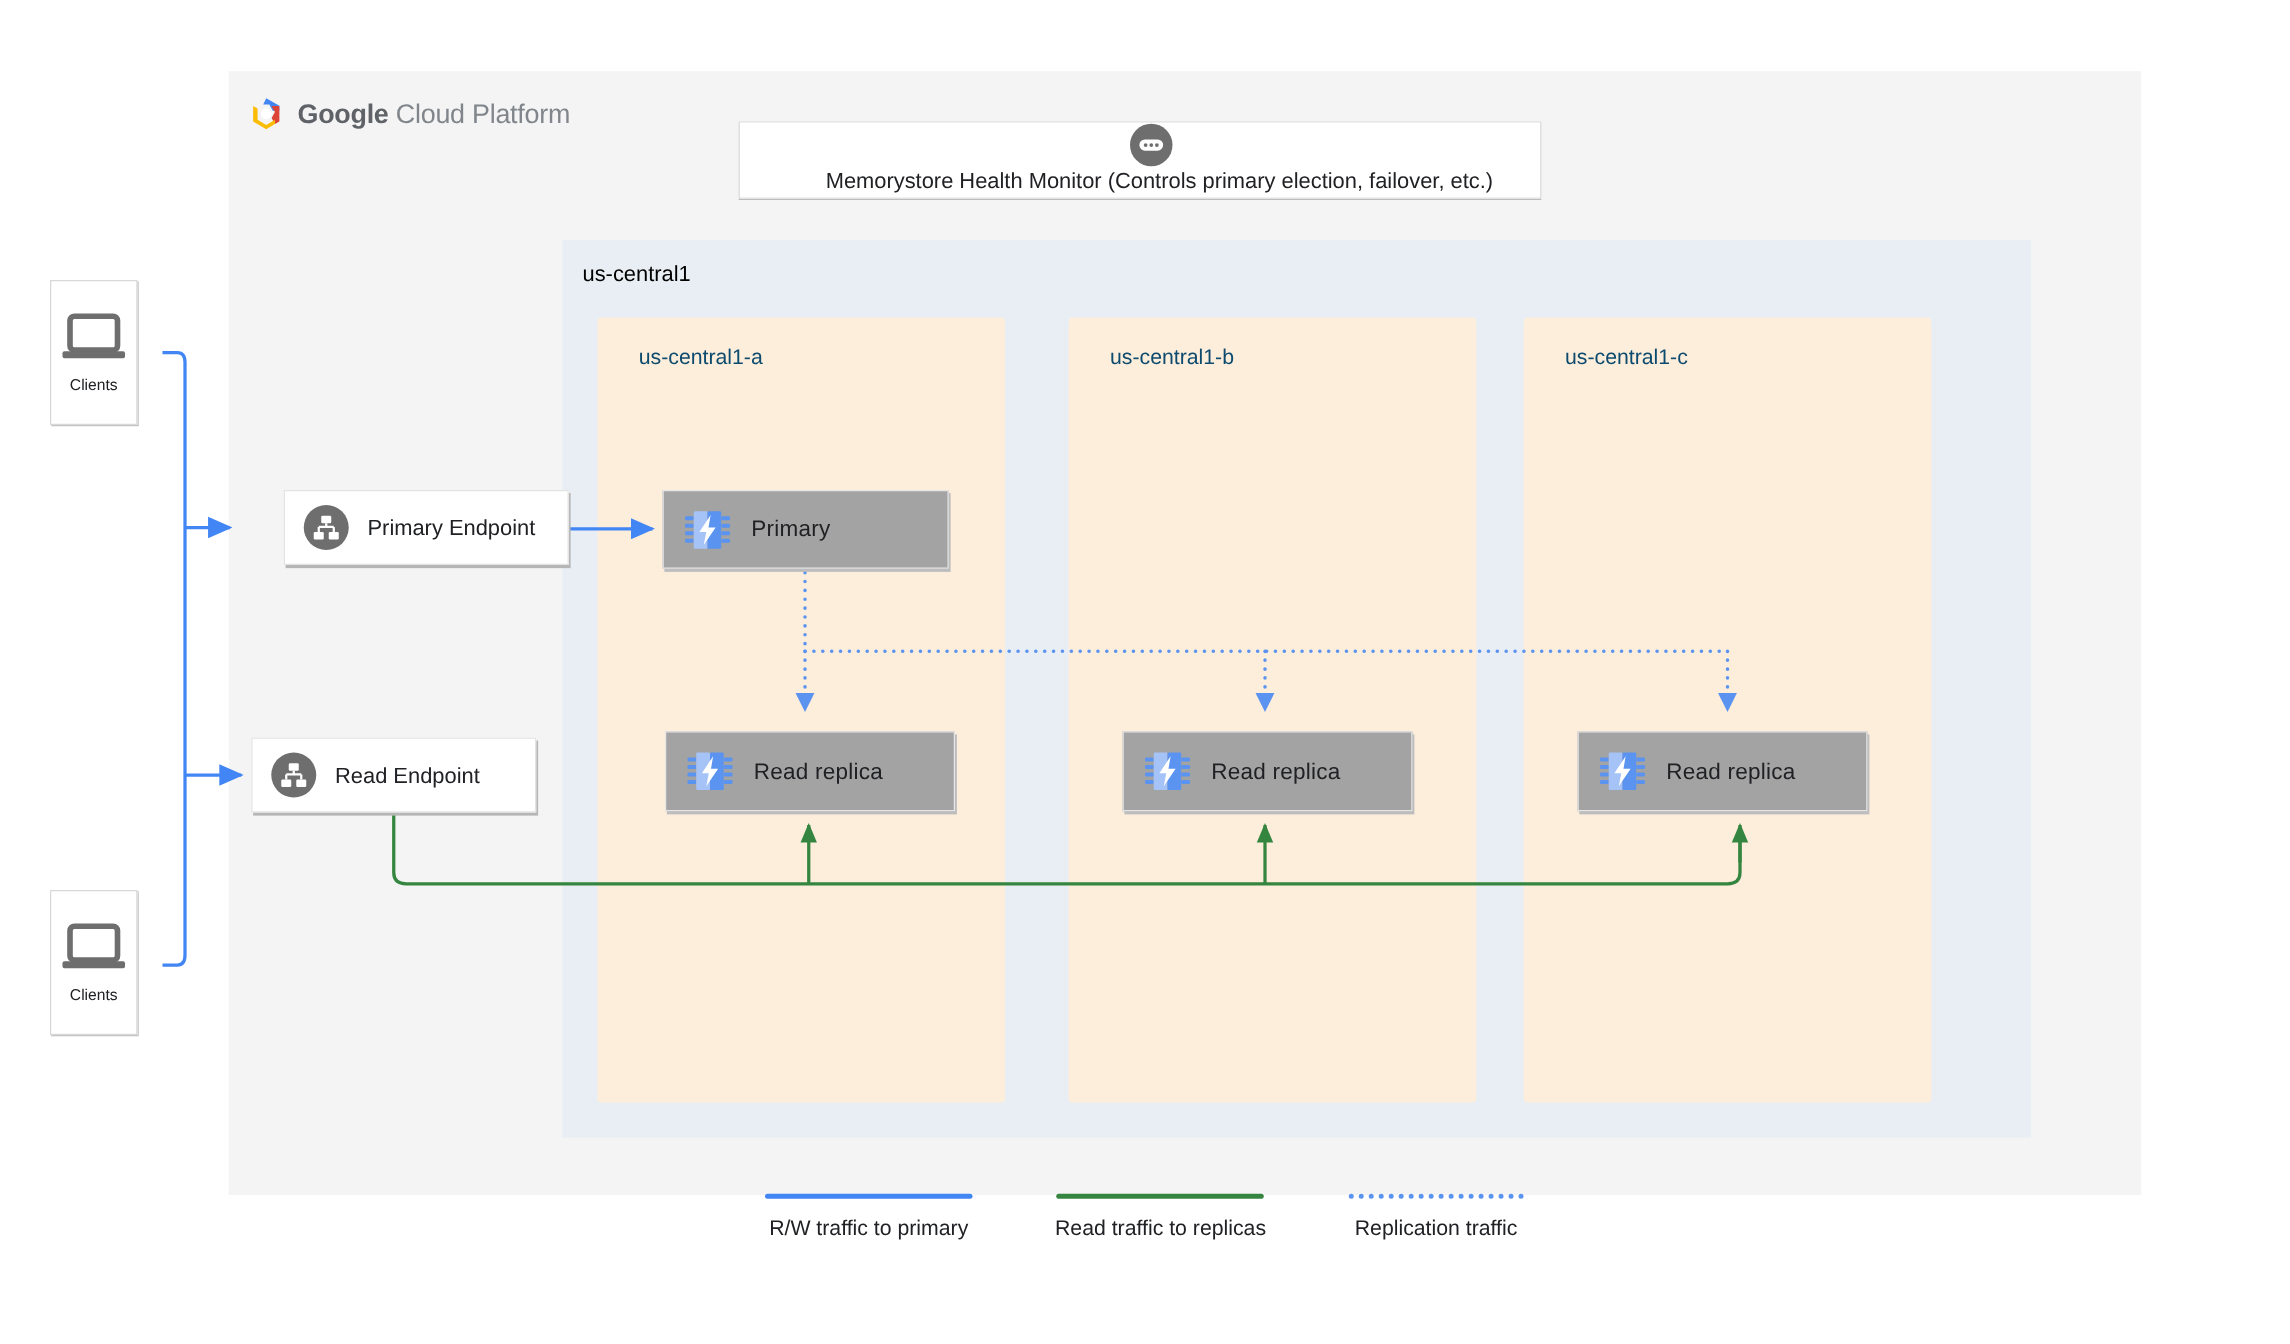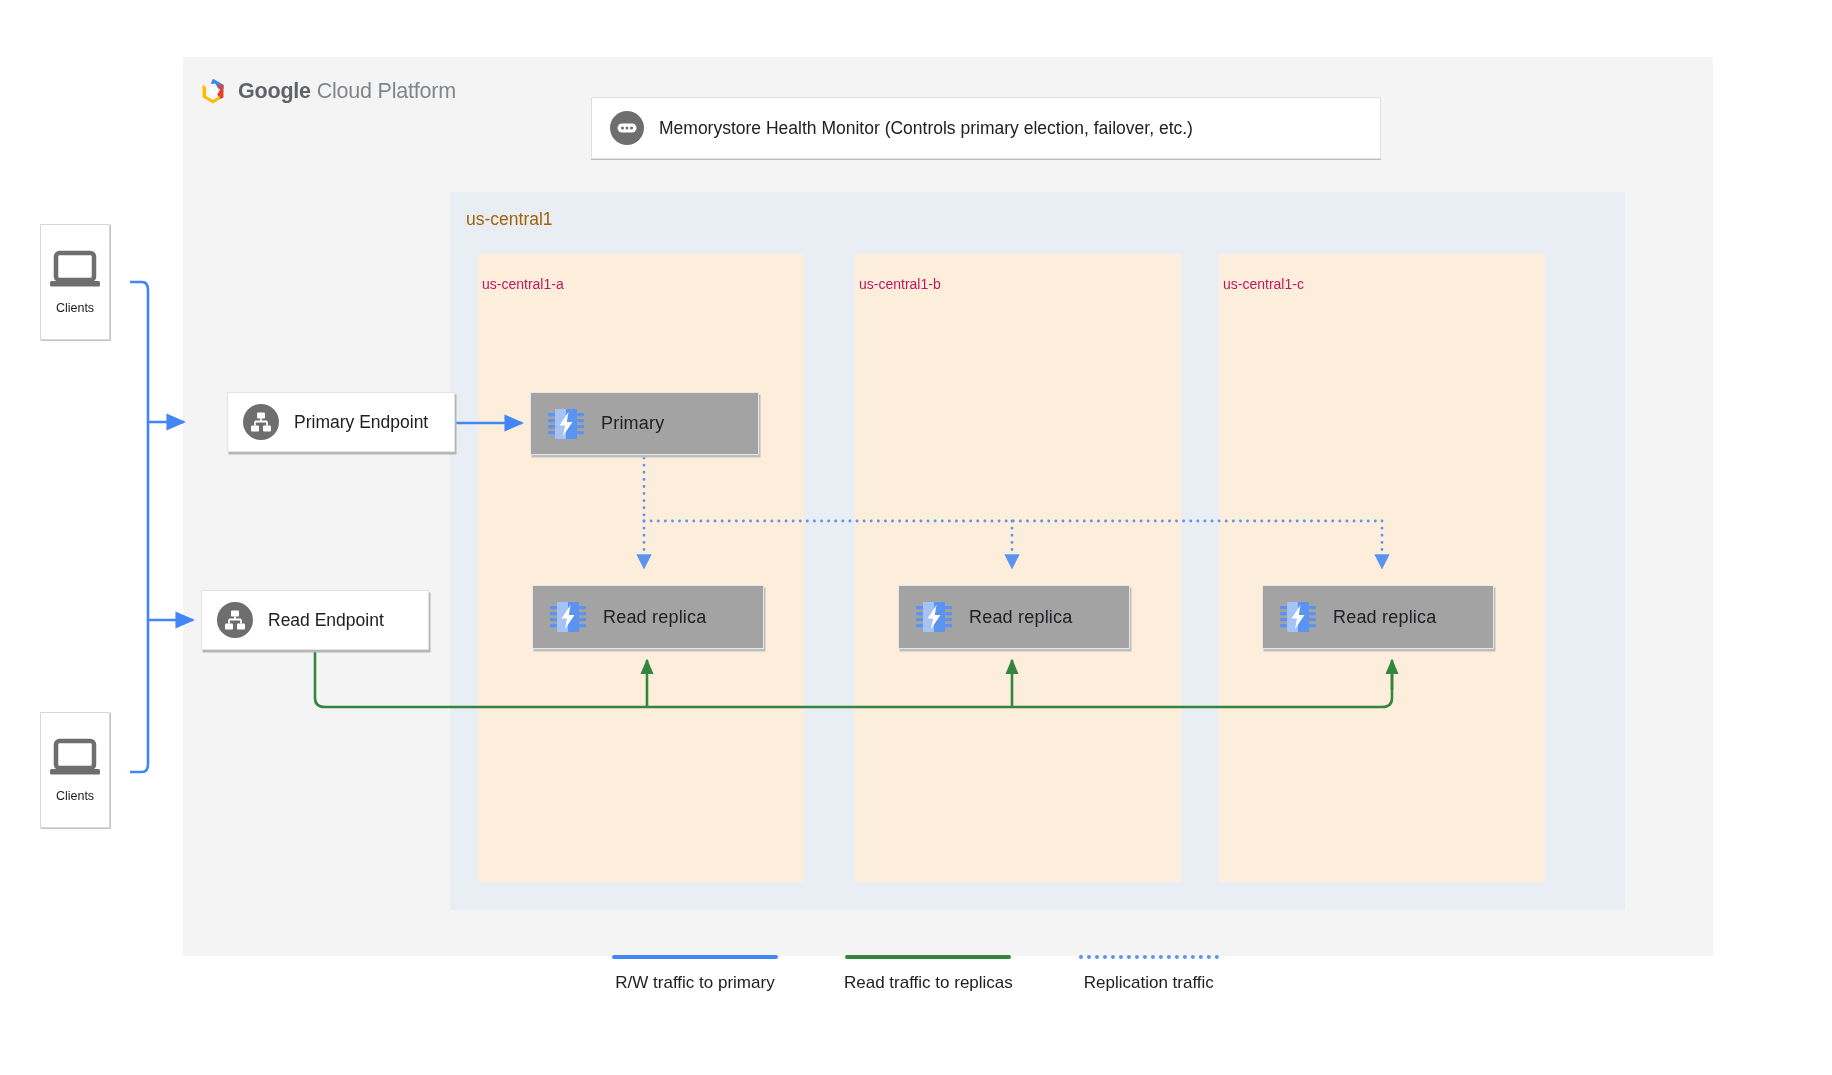--- a/index.html
+++ b/index.html
@@ -41,29 +41,30 @@
     white-space: nowrap;
   }
   .gcp-wordmark .w-bold { color: #5f6368; font-weight: bold; }
   .gcp-wordmark .w-light { color: #80868b; font-weight: normal; }
 
   
   .health-box {
     position: absolute;
     left: 591px;
     top: 97px;
-    width: 790px;
+    width: 642px;
     height: 62px;
     background: #ffffff;
     border: 1px solid #e0e0e0;
     box-shadow: 0 1px 0 #bdbdbd;
     display: flex;
     align-items: center;
     padding-left: 17px;
     box-sizing: border-box;
+    flex-direction: column;
   }
   .health-label {
     font-size: 17.5px;
     color: #202124;
     margin-left: 14px;
     white-space: nowrap;
   }
 
   
   .region-panel {
@@ -72,41 +73,41 @@
     top: 192px;
     width: 1175px;
     height: 718px;
     background: #e8eef3;
   }
   .region-label {
     position: absolute;
     left: 466px;
     top: 209px;
     font-size: 17.5px;
-    color: #a16207;
+    color: #000000;
   }
 
   
   .zone {
     position: absolute;
     top: 254px;
     width: 326px;
     height: 628px;
     background: #fdeedc;
     border-radius: 3px;
   }
   .zone-a { left: 478px; }
   .zone-b { left: 855px; }
   .zone-c { left: 1219px; }
   .zone-label {
     position: absolute;
     top: 22px;
-    left: 4px;
-    font-size: 14px;
-    color: #be185d;
+    left: 33px;
+    font-size: 17px;
+    color: #0c4a6e;
     white-space: nowrap;
   }
 
   
   .client-box {
     position: absolute;
     width: 70px;
     height: 116px;
     background: #ffffff;
     border: 1px solid #d8d8d8;

